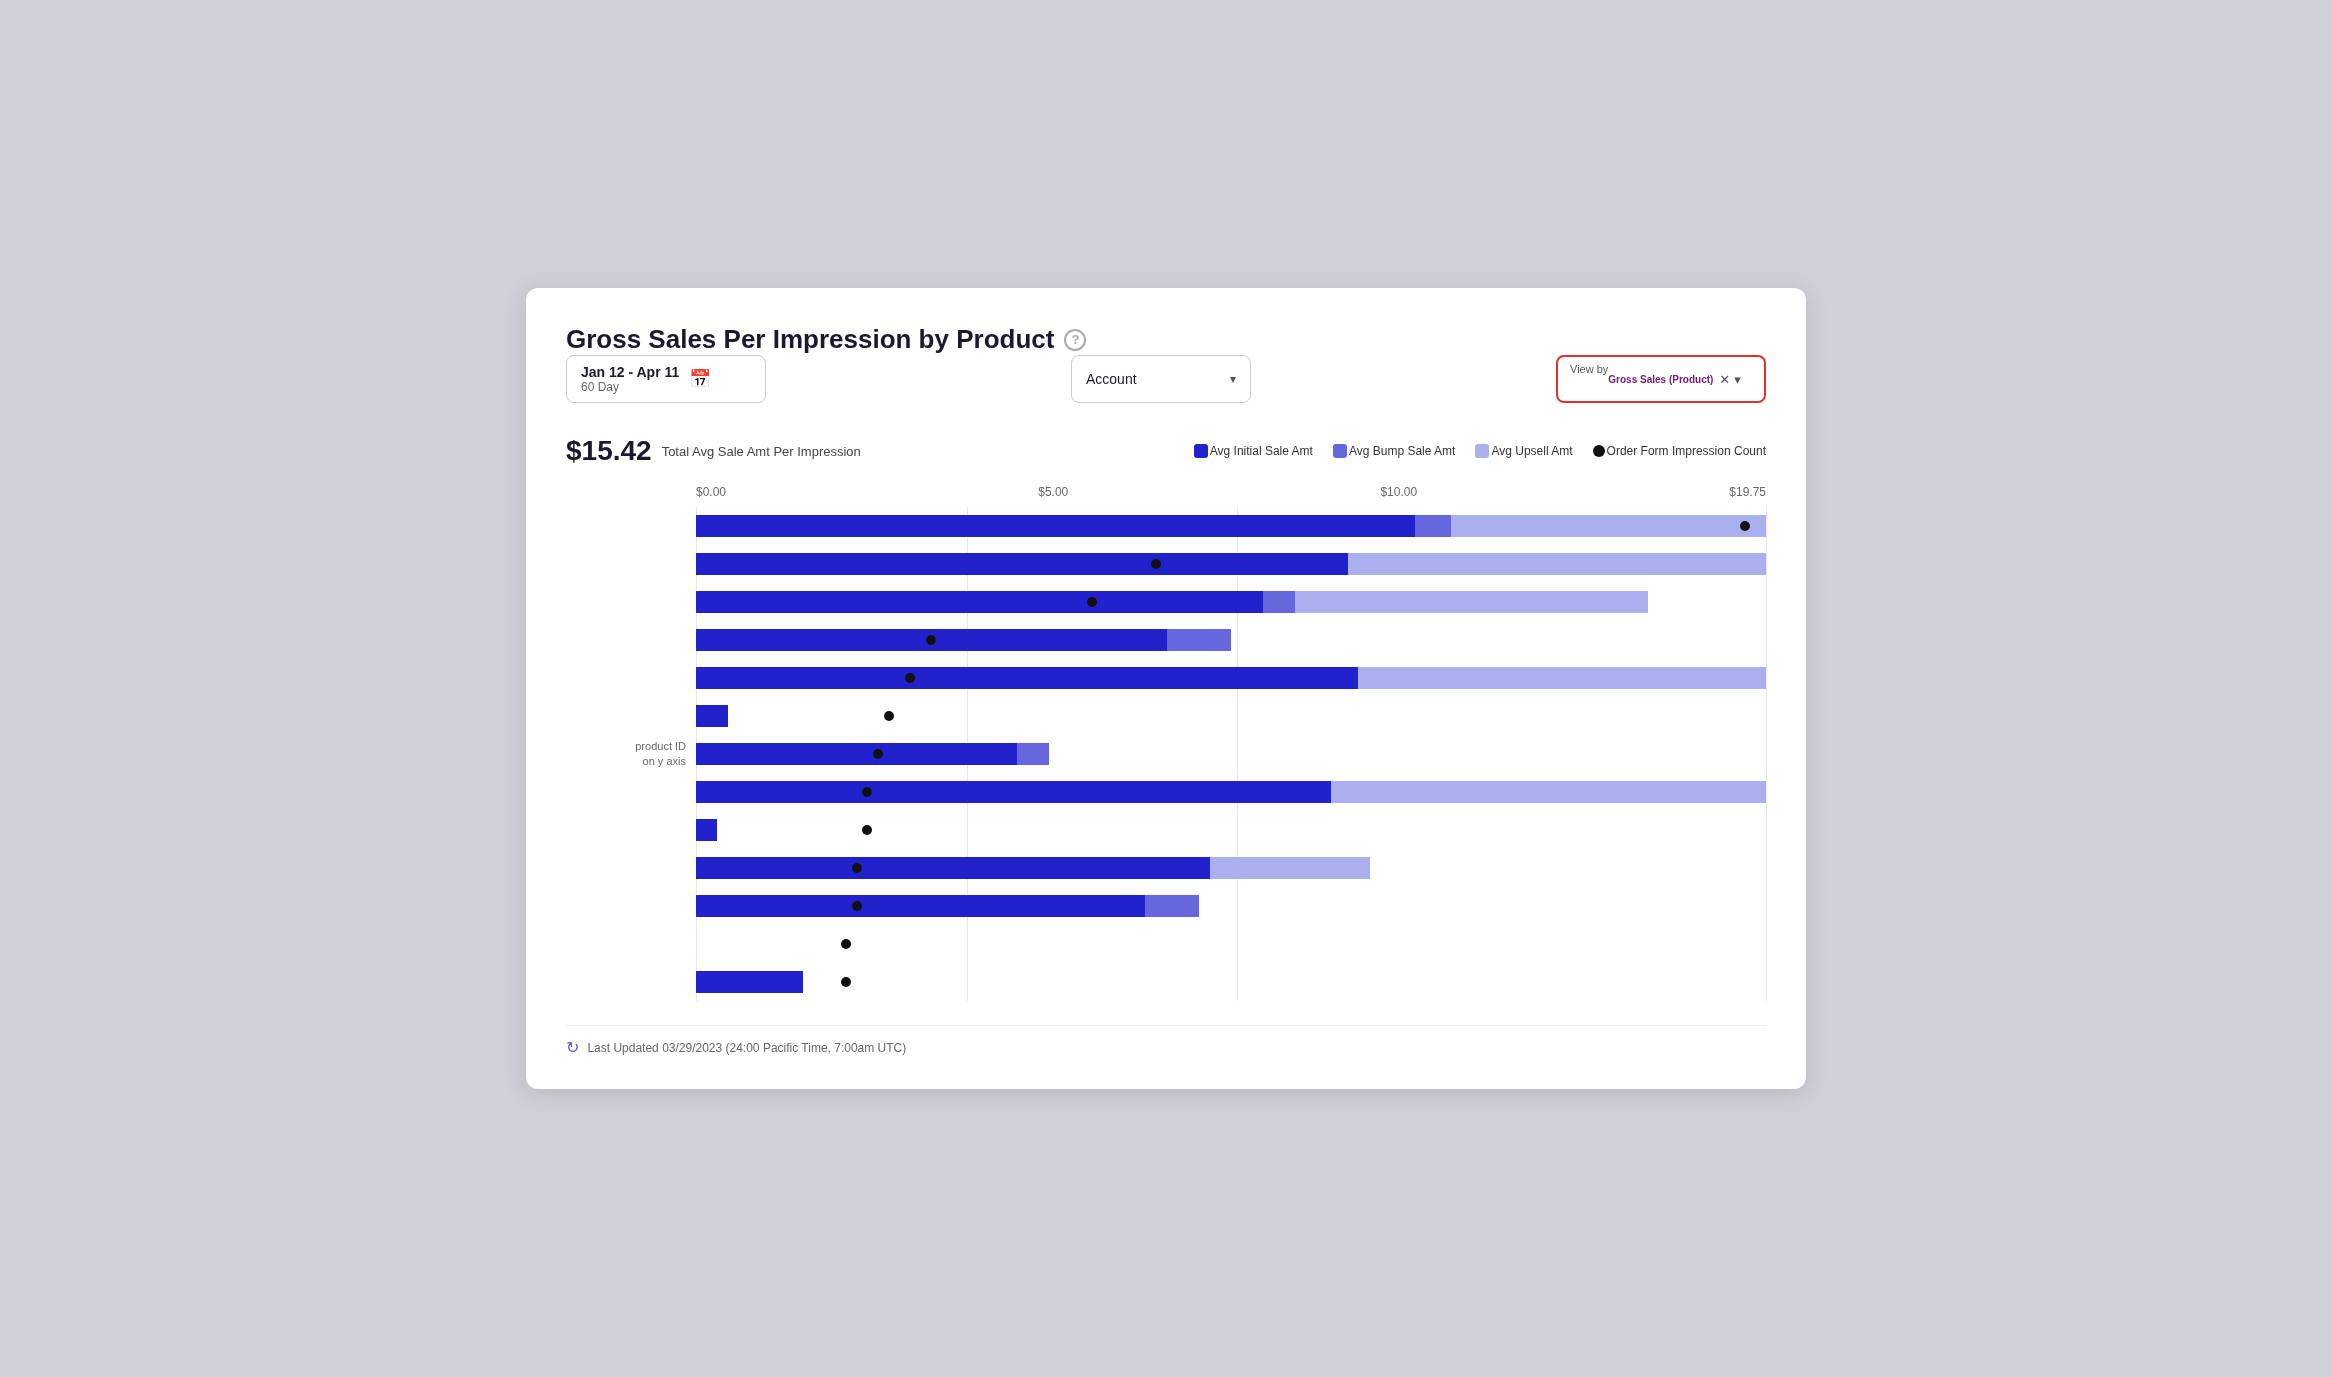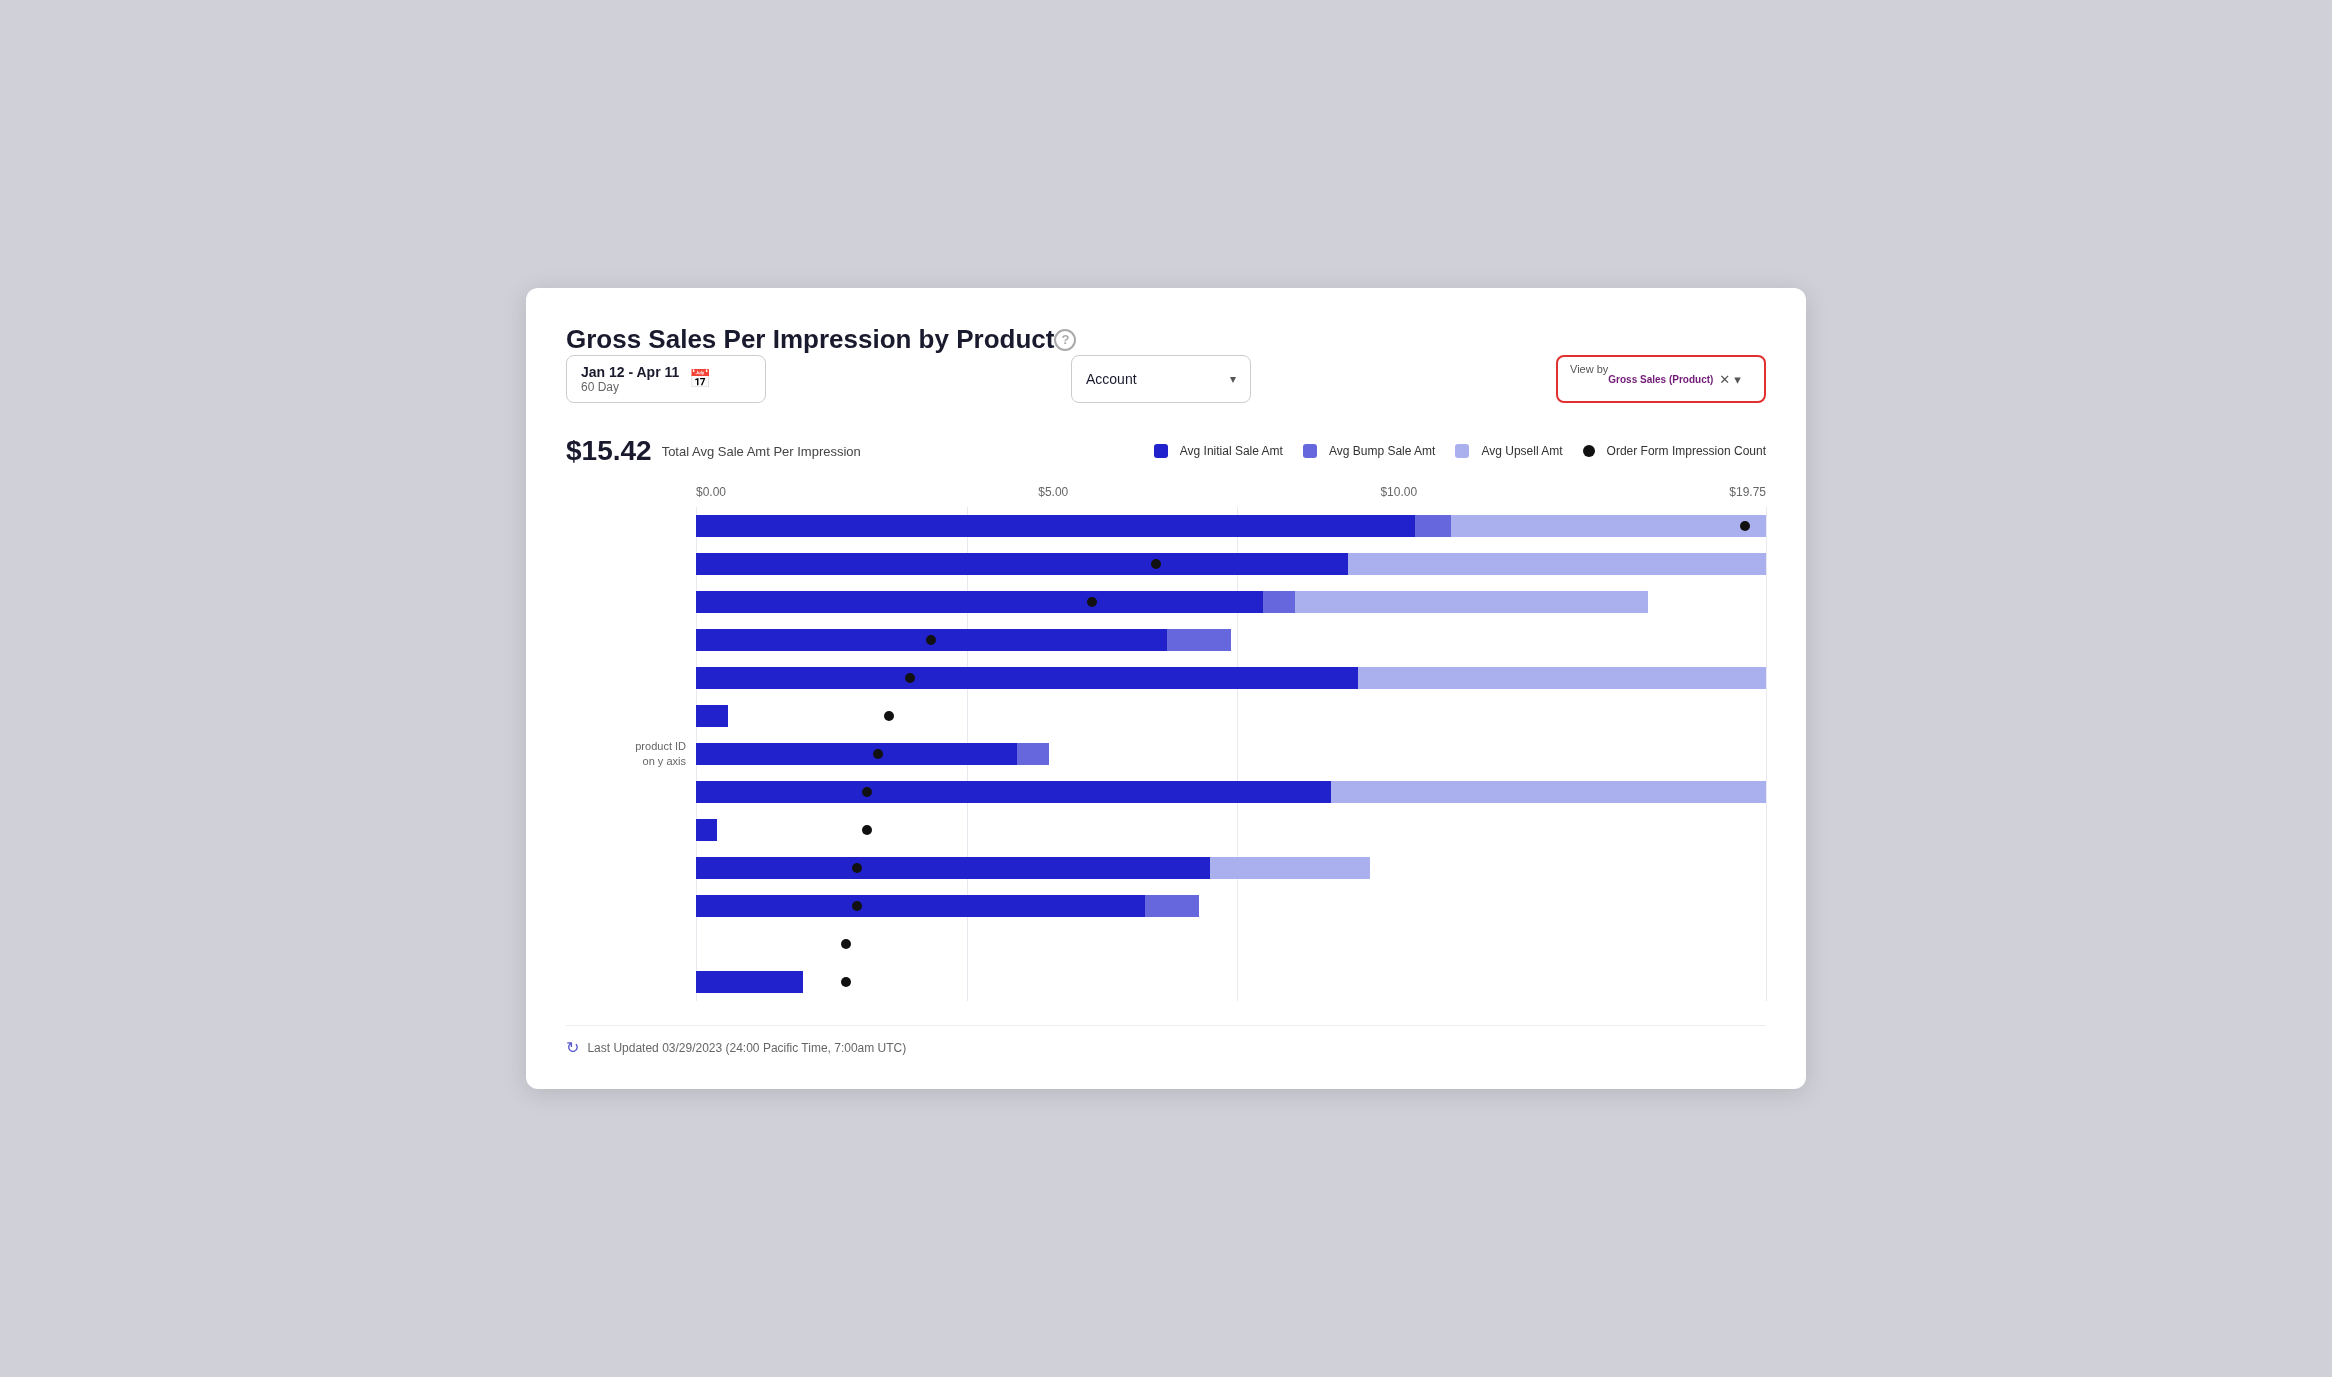--- a/index.html
+++ b/index.html
@@ -14,21 +14,21 @@
     .card {
       background: #fff;
       border-radius: 12px;
       padding: 36px 40px 32px 40px;
       width: 1280px;
       box-shadow: 0 4px 24px rgba(0,0,0,0.13);
     }
     .header-row {
       display: flex;
       align-items: center;
-      gap: 0;
+      gap: 10px;
     }
     .page-title {
       font-size: 26px;
       font-weight: 800;
       color: #1a1a2e;
     }
     .help-icon {
       width: 22px;
       height: 22px;
       border-radius: 50%;
@@ -154,21 +154,21 @@
     .legend {
       display: flex;
       align-items: center;
       gap: 20px;
       margin-left: auto;
       flex-wrap: wrap;
     }
     .legend-item {
       display: flex;
       align-items: center;
-      gap: 12px;
+      gap: 2px;
       font-size: 12px;
       color: #333;
     }
     .legend-dot {
       width: 14px;
       height: 14px;
       border-radius: 3px;
       flex-shrink: 0;
     }
     .legend-dot-circle {

